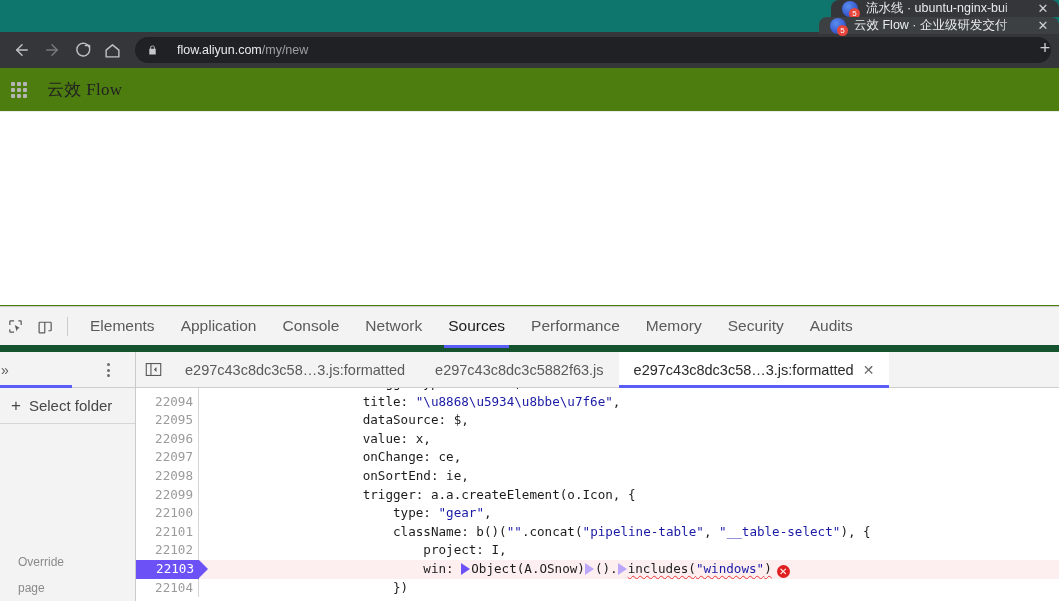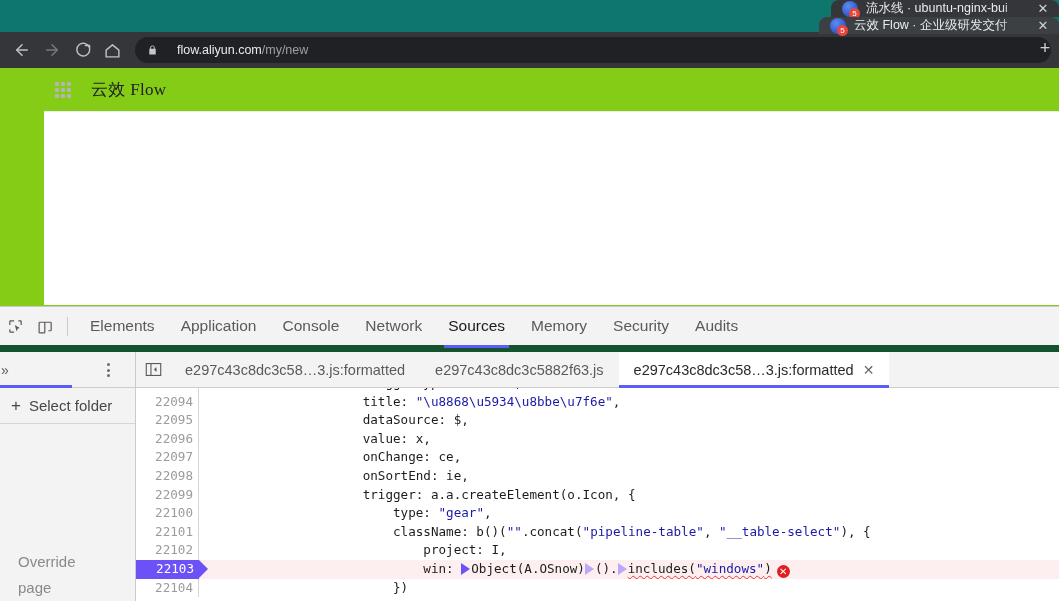--- a/index.html
+++ b/index.html
@@ -112,23 +112,22 @@
     gap: 19px;
     cursor: text;
   }
   .lock-icon { flex: 0 0 11px; color: #c5c8cb; display: flex; align-items: center; }
   .url-text { font-size: 12.5px; color: #9aa0a6; white-space: nowrap; }
   .url-text .host { color: #e8eaed; }
 
   
   .viewport {
     height: 238px;
-    background: #84cc16;
-    position: relative;
-    padding-left: 44px;
+    background: #4d7c0f;
+    position: relative;
   }
   .page-header {
     height: 44px;
     display: flex;
     align-items: center;
     gap: 17px;
     padding-left: 8px;
     border-bottom: 1px solid #ececec;
   }
   .grid-icon {
@@ -256,21 +255,21 @@
     border-bottom: 1px solid #d6d6d6;
     font-size: 15px;
     color: #474747;
     cursor: pointer;
     white-space: nowrap;
   }
   .plus-icon { font-size: 17px; color: #474747; line-height: 1; }
   .dt-nav-spacer { flex: 1 1 auto; }
   .override-note {
     padding: 0 0 0 18px;
-    font-size: 15px;
+    font-size: 12px;
     color: #8a8a8a;
     line-height: 26px;
     white-space: nowrap;
   }
 
   
   .dt-editor { flex: 1 1 auto; display: flex; flex-direction: column; min-width: 0; background: #fff; }
   .editor-tabbar {
     height: 36px;
     flex: 0 0 36px;
@@ -475,20 +474,21 @@
             <rect x="3" y="6" width="8" height="15" rx="1"></rect>
             <path d="M11 6h8a1 1 0 0 1 1 1v10a1 1 0 0 1-1 1h-3"></path>
           </svg>
       </div>
       <div class="dt-sep"></div>
       <div class="dt-tab">Elements</div>
       <div class="dt-tab">Application</div>
       <div class="dt-tab">Console</div>
       <div class="dt-tab">Network</div>
       <div class="dt-tab active">Sources</div>
+      <div class="dt-tab">Performance</div>
       <div class="dt-tab">Memory</div>
       <div class="dt-tab">Security</div>
       <div class="dt-tab">Audits</div>
     </div>
 
     <div class="dt-body">
 
       <div class="dt-nav">
         <div class="dt-nav-head">
           <div class="chev-more">»</div>

